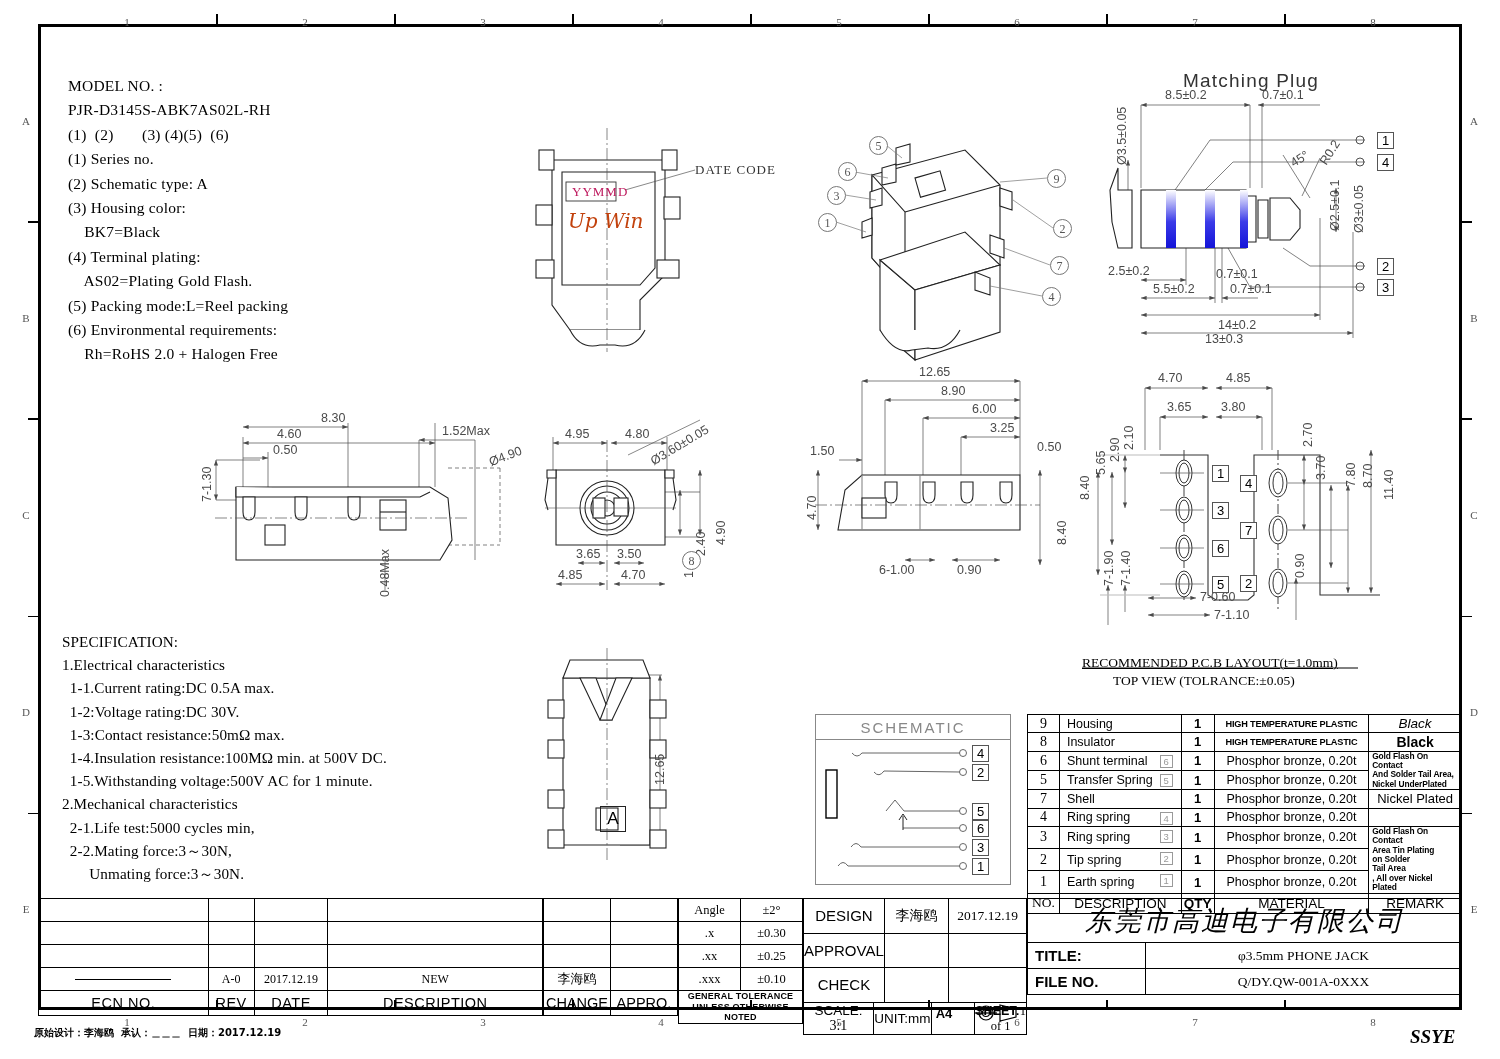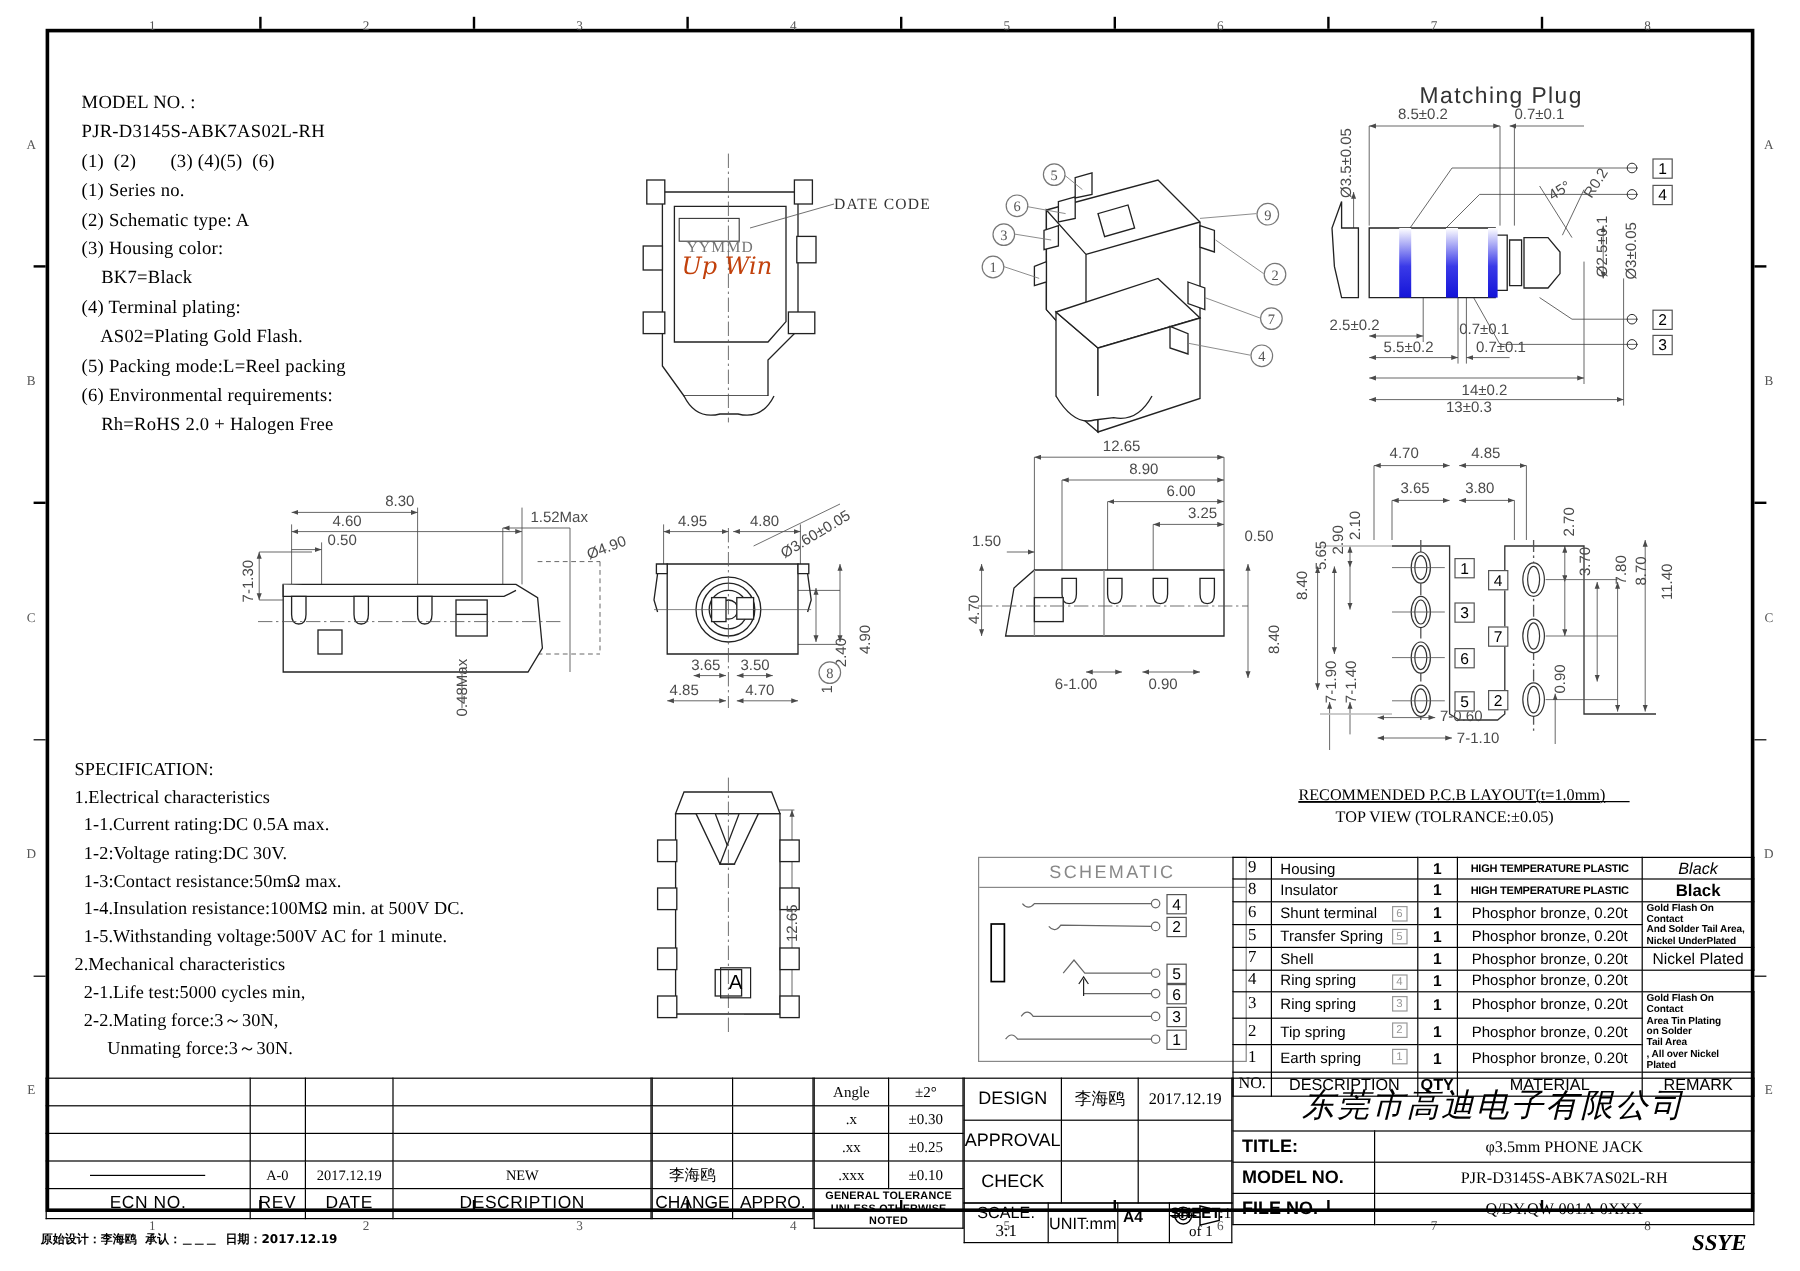--- a/index.html
+++ b/index.html
@@ -85,37 +85,37 @@
   #dsgntable { left:803px; top:898px; width:224px; }
   #dsgntable td { height:34.5px;margin-top:40px; }
   #dsgntable .c-l { width:67px; font-family:"Liberation Sans", sans-serif; font-size:15px;}
   #dsgntable .c-m { width:75px; font-size:14px; font-family:"DejaVu Sans", sans-serif;}
   #dsgntable .c-r { width:81px; font-size:13.5px; }
 
   
   #scalerow { left:803px; top:1002px; width:224px; }
   #scalerow td { height:22px; font-family:"Liberation Sans", sans-serif; font-size:13.5px;}
 
-  #schematic-box { left:815px; top:714px; width:224px; height:171px; border:1px solid #888; }
+  #schematic-box { left:815px; top:714px; width:196px; height:171px; border:1px solid #888; }
   #schematic-title { position:absolute; left:0; top:0; width:100%; height:25px;
      border-bottom:1px solid #888; font-family:"Liberation Sans", sans-serif;
      font-size:15px; color:#888; text-align:center; line-height:25px; letter-spacing:2px;}
 
   .pinbox { position:absolute; border:1px solid #555; width:17px; height:17px;
      font-size:13px; font-family:"Liberation Sans", sans-serif; text-align:center;
      line-height:16px; background:#fff; }
 
   #footer-note { left:34px; top:1026px; font-size:10px; font-family:"DejaVu Sans", sans-serif;
      white-space:pre; font-weight:bold; }
   #ssye { left:1410px; top:1026px; font-size:19px; font-style:italic;
      font-family:"Liberation Serif", serif; font-weight:bold; }
 
   .dim { font-family:"Liberation Sans", sans-serif; font-size:12.5px; color:#4a4a4a; position:absolute; white-space:nowrap;}
   .dim.v { transform-origin:0 0; }
-  .lbl-plain { position:absolute; font-family:"Liberation Serif", serif; font-size:13px; color:#737373; white-space:nowrap;margin-top:14px;}
+  .lbl-plain { position:absolute; font-family:"Liberation Serif", serif; font-size:13px; color:#be185d; white-space:nowrap;}
   .callout { position:absolute; width:19px; height:19px; border:1px solid #777; border-radius:50%;
      text-align:center; line-height:18px; font-size:12px; color:#555; background:#fff;
      font-family:"Liberation Serif", serif;}
   #matching-plug-title { left:1183px; top:70px; font-family:"Liberation Sans", sans-serif;
      font-size:19px; color:#333; letter-spacing:1.2px;}
   #pcb-cap1 { left:1082px; top:655px; font-size:13.5px; text-decoration:underline; white-space:nowrap;}
   #pcb-cap2 { left:1113px; top:673px; font-size:13.5px; white-space:nowrap;}
   #datecode-lbl { left:695px; top:162px; font-size:13px; letter-spacing:1px; color:#333;}
 </style>
 </head>
@@ -715,24 +715,20 @@
 <table class="eng" id="titleblock">
   <tbody>
       <tr>
         <td id="cn-company" colspan="2">东莞市高迪电子有限公司</td>
       </tr>
   <tr>
     <td class="lbl">TITLE:</td>
     <td class="val">φ3.5mm PHONE JACK</td>
   </tr>
   <tr>
-    <td class="lbl">MODEL NO.</td>
-    <td class="val">PJR-D3145S-ABK7AS02L-RH</td>
-  </tr>
-  <tr>
     <td class="lbl">FILE NO.</td>
     <td class="val">Q/DY.QW-001A-0XXX</td>
   </tr>
 </tbody>
   </table>
 
 <table class="eng" id="revtable">
   <tbody id="rev-body">
       <tr>
         <td class="c-ecn"></td>

